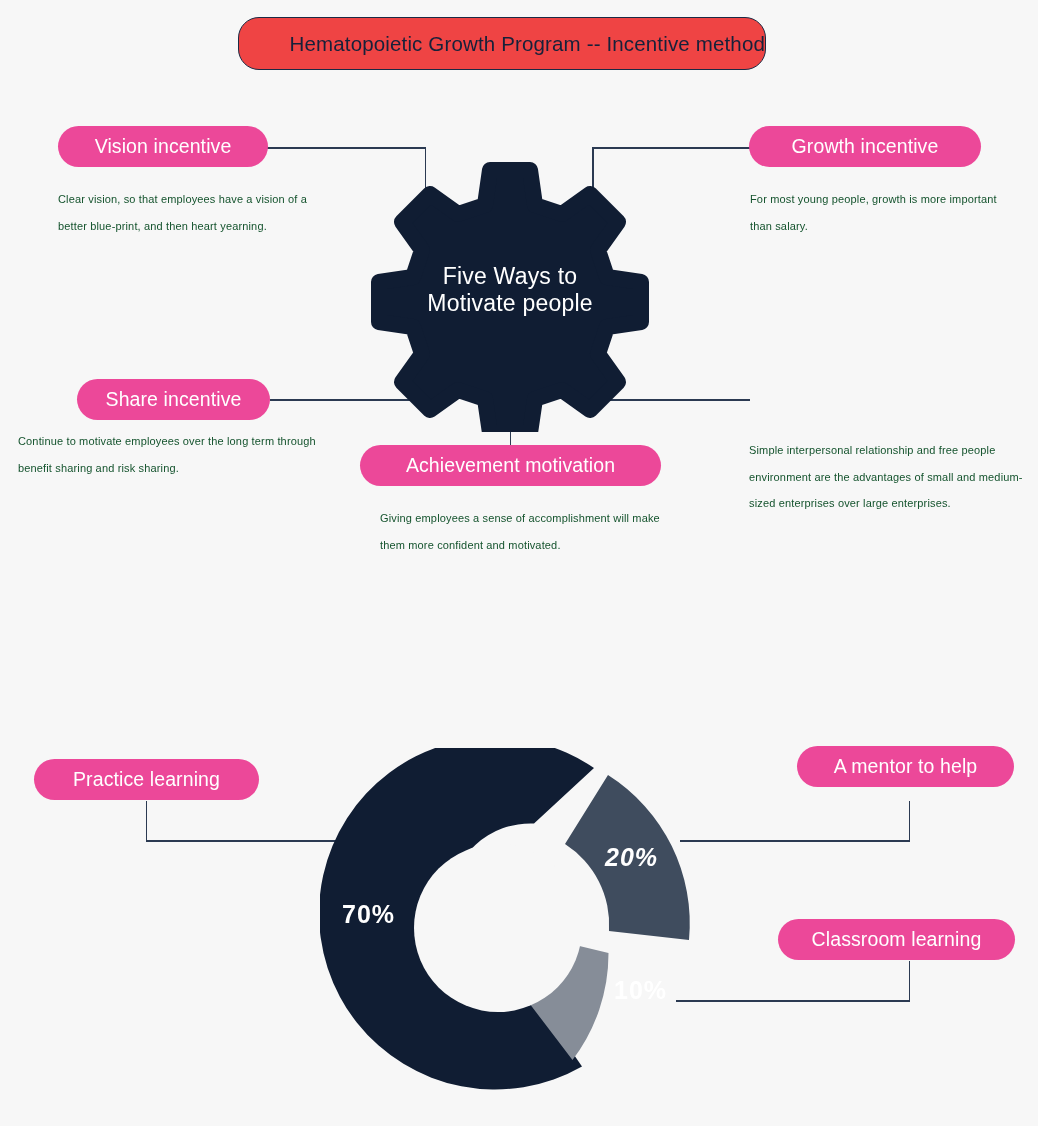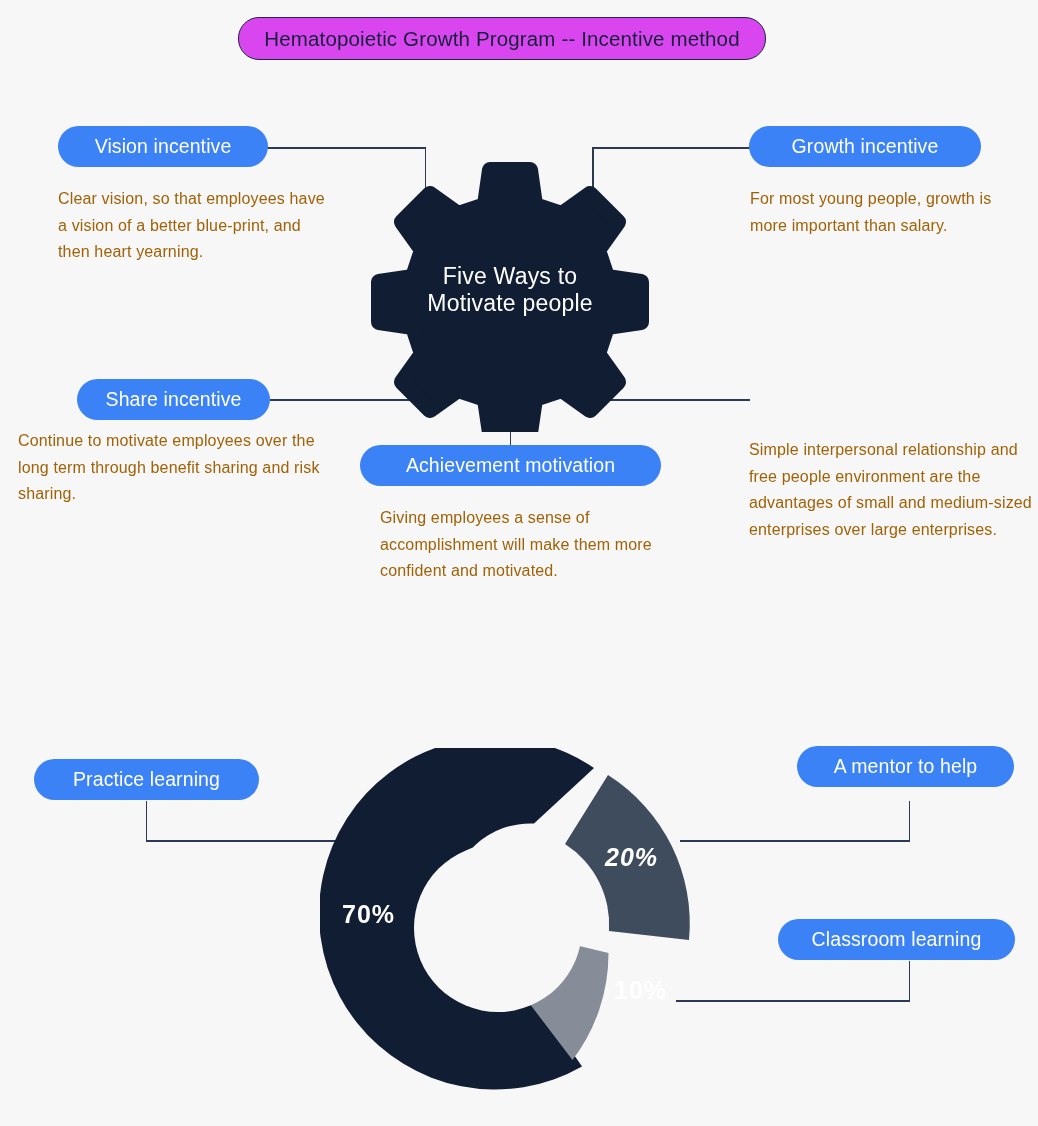--- a/index.html
+++ b/index.html
@@ -18,56 +18,56 @@
   #stage {
     position: relative;
     width: 1038px;
     height: 1126px;
   }
   .abs { position: absolute; }
 
   
   .title-pill {
     left: 238px; top: 17px;
-    width: 528px; height: 43px;
+    width: 528px; height: 53px;
     border: 1.6px solid #1b2a44;
     border-radius: 21px;
-    background: #d946ef;
-    display: flex; align-items: center; justify-content: center;
+    background: #ef4444;
+    display: flex; align-items: center; justify-content: flex-end;
     box-sizing: border-box;
   }
   .title-pill span {
     font-size: 20.5px;
     letter-spacing: 0.15px;
     color: #16213a;
   }
 
   
   .pill {
-    background: #3b82f6;
+    background: #ec4899;
     border-radius: 22px;
     height: 41px;
     display: flex;
     align-items: center;
     justify-content: center;
     box-sizing: border-box;
     padding: 0 22px;
   }
   .pill span {
     color: #ffffff;
     font-size: 19.5px;
     letter-spacing: 0.1px;
     white-space: nowrap;
   }
 
   
   .para {
-    font-size: 16px;
+    font-size: 11px;
     line-height: 26.5px;
-    color: #a16207;
+    color: #14532d;
     letter-spacing: 0.15px;
   }
 
   
   .line-h { background: #2b3a52; height: 1.6px; }
   .line-v { background: #2b3a52; width: 1.6px; }
 
   
   .gear-wrap { left: 369px; top: 148px; width: 282px; height: 284px; }
   .gear-text {

